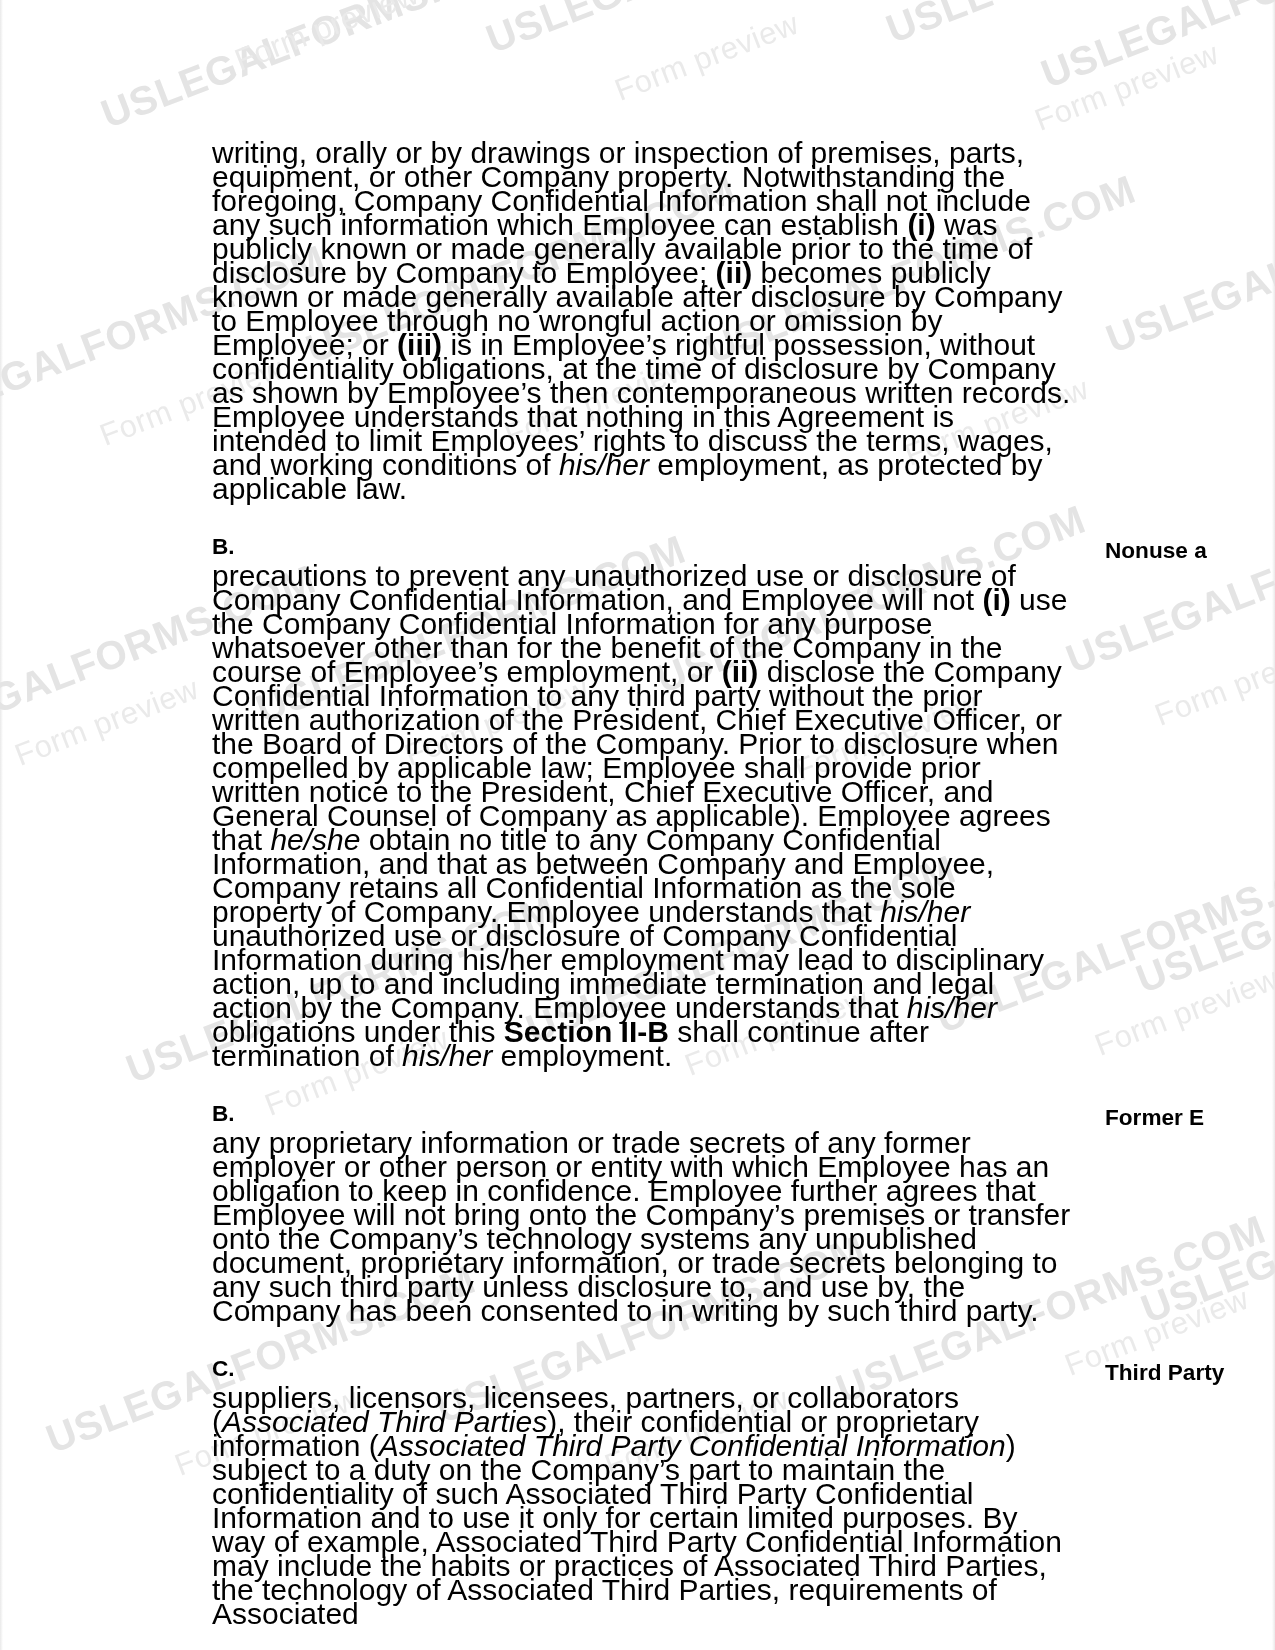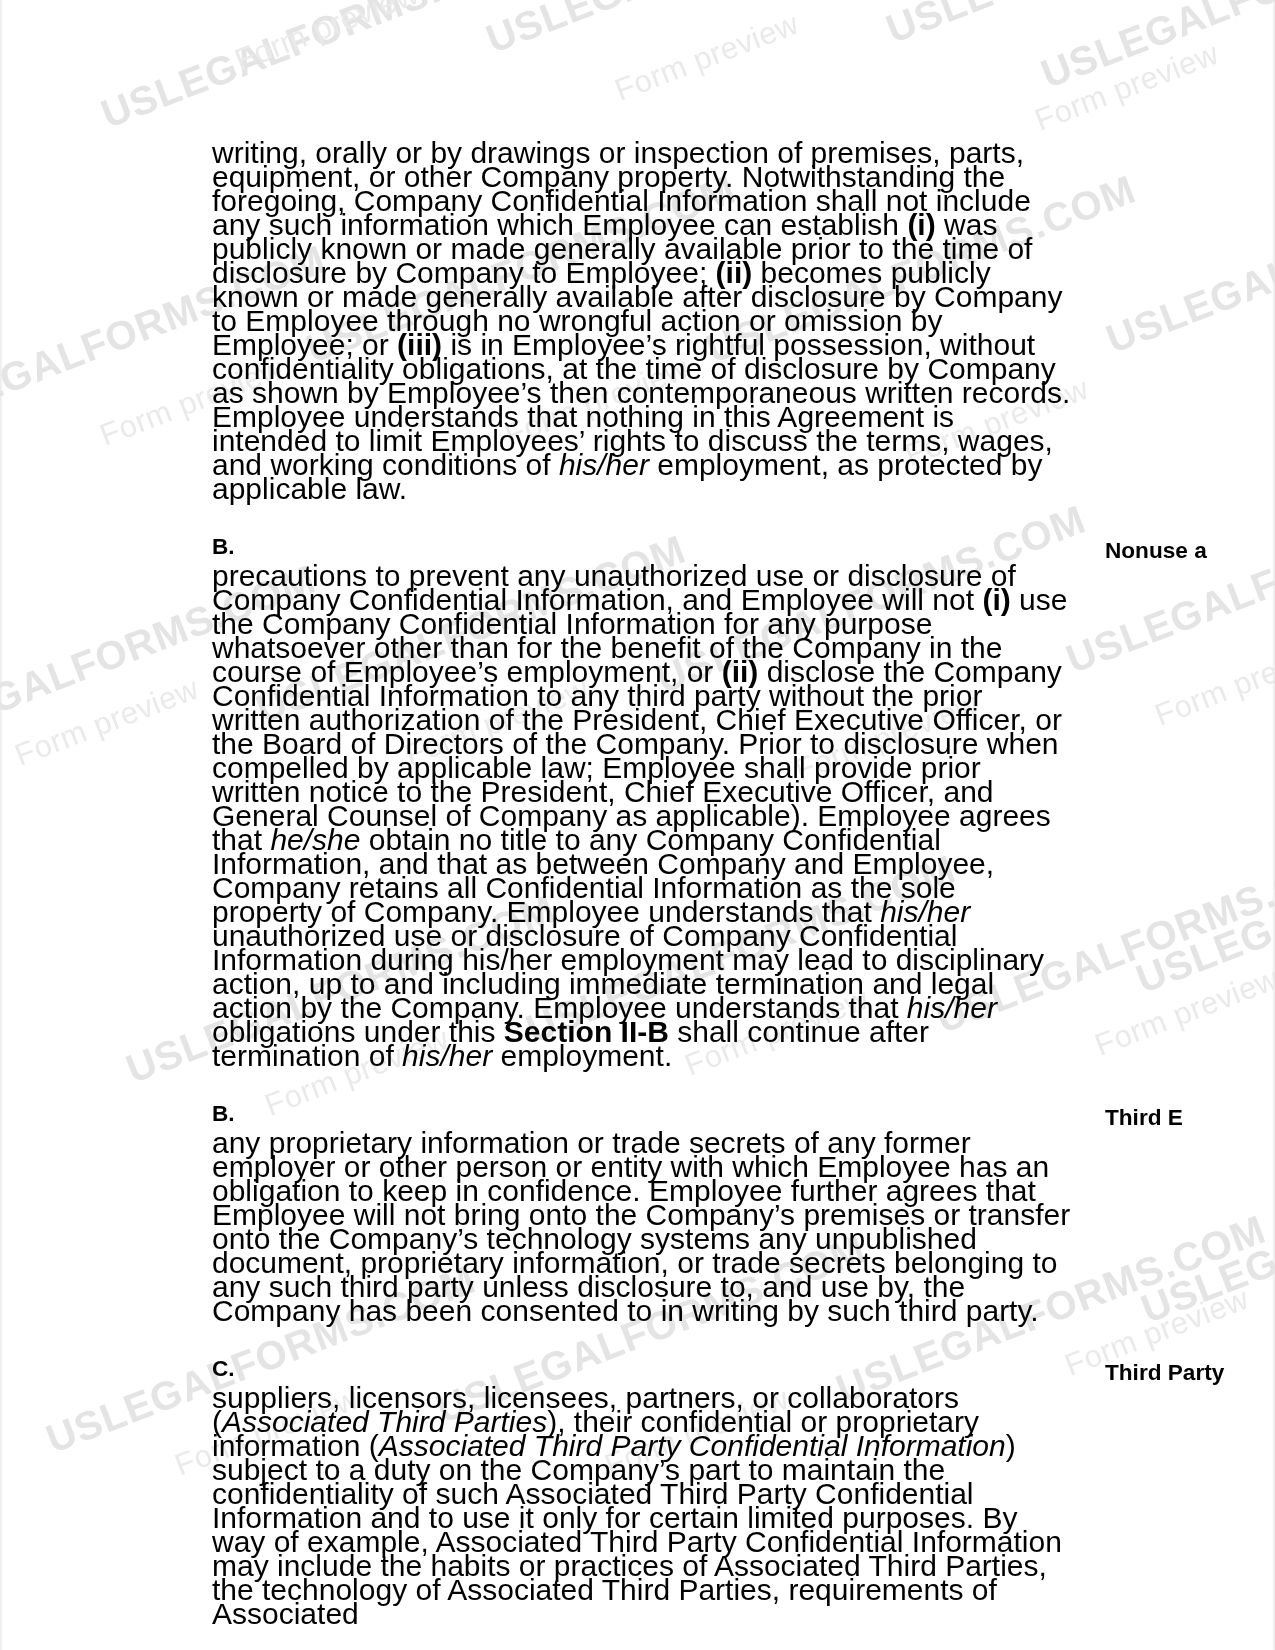--- a/index.html
+++ b/index.html
@@ -169,21 +169,21 @@
         <p class="para"><span>writing, orally or by drawings or inspection of premises, parts, equipment, or other Company property.  Notwithstanding the foregoing, Company Confidential Information shall not include any such information which Employee can establish </span><b>(i)</b><span> was publicly known or made generally available prior to the time of disclosure by Company to Employee; </span><b>(ii)</b><span> becomes publicly known or made generally available after disclosure by Company to Employee through no wrongful action or omission by Employee; or </span><b>(iii)</b><span> is in Employee’s rightful possession, without confidentiality obligations, at the time of disclosure by Company as shown by Employee’s then contemporaneous written records.  Employee understands that nothing in this Agreement is intended to limit Employees’ rights to discuss the terms, wages, and working conditions of </span><i>his/her</i><span> employment, as protected by applicable law.</span></p>
         <div class="spacer-md"></div>
         <div class="section-head">
           <span class="section-letter">B.</span>
           <span class="section-title">Nonuse a</span>
         </div>
         <p class="para"><span>precautions to prevent any unauthorized use or disclosure of Company Confidential Information, and Employee will not </span><b>(i)</b><span> use the Company Confidential Information for any purpose whatsoever other than for the benefit of the Company in the course of Employee’s employment, or </span><b>(ii)</b><span> disclose the Company Confidential Information to any third party without the prior written authorization of the President, Chief Executive Officer, or the Board of Directors of the Company.  Prior to disclosure when compelled by applicable law; Employee shall provide prior written notice to the President, Chief Executive Officer, and General Counsel of Company as applicable).  Employee agrees that </span><i>he/she</i><span> obtain no title to any Company Confidential Information, and that as between Company and Employee, Company retains all Confidential Information as the sole property of Company.  Employee understands that </span><i>his/her</i><span> unauthorized use or disclosure of Company Confidential Information during his/her employment may lead to disciplinary action, up to and including immediate termination and legal action by the Company.  Employee understands that </span><i>his/her</i><span> obligations under this </span><b>Section II-B</b><span> shall continue after termination of </span><i>his/her</i><span> employment.</span></p>
         <div class="spacer-md"></div>
         <div class="section-head">
           <span class="section-letter">B.</span>
-          <span class="section-title">Third E</span>
+          <span class="section-title">Former E</span>
         </div>
         <p class="para"><span>any proprietary information or trade secrets of any former employer or other person or entity with which Employee  has an obligation to keep in confidence.  Employee further agrees that Employee will not bring onto the Company’s premises or transfer onto the Company’s technology systems any unpublished document, proprietary information, or trade secrets belonging to any such third party unless disclosure to, and use by, the Company has been consented to in writing by such third party.</span></p>
         <div class="spacer-md"></div>
         <div class="section-head">
           <span class="section-letter">C.</span>
           <span class="section-title">Third Party</span>
         </div>
         <p class="para"><span>suppliers, licensors, licensees, partners, or collaborators (</span><i>Associated Third Parties</i><span>), their confidential or proprietary information (</span><i>Associated Third Party Confidential Information</i><span>) subject to a duty on the Company’s part to maintain the confidentiality of such Associated Third Party Confidential Information and to use it only for certain limited purposes.  By way of example, Associated Third Party Confidential Information may include the habits or practices of Associated Third Parties, the technology of Associated Third Parties, requirements of Associated</span></p>
       </div>
   </div>

